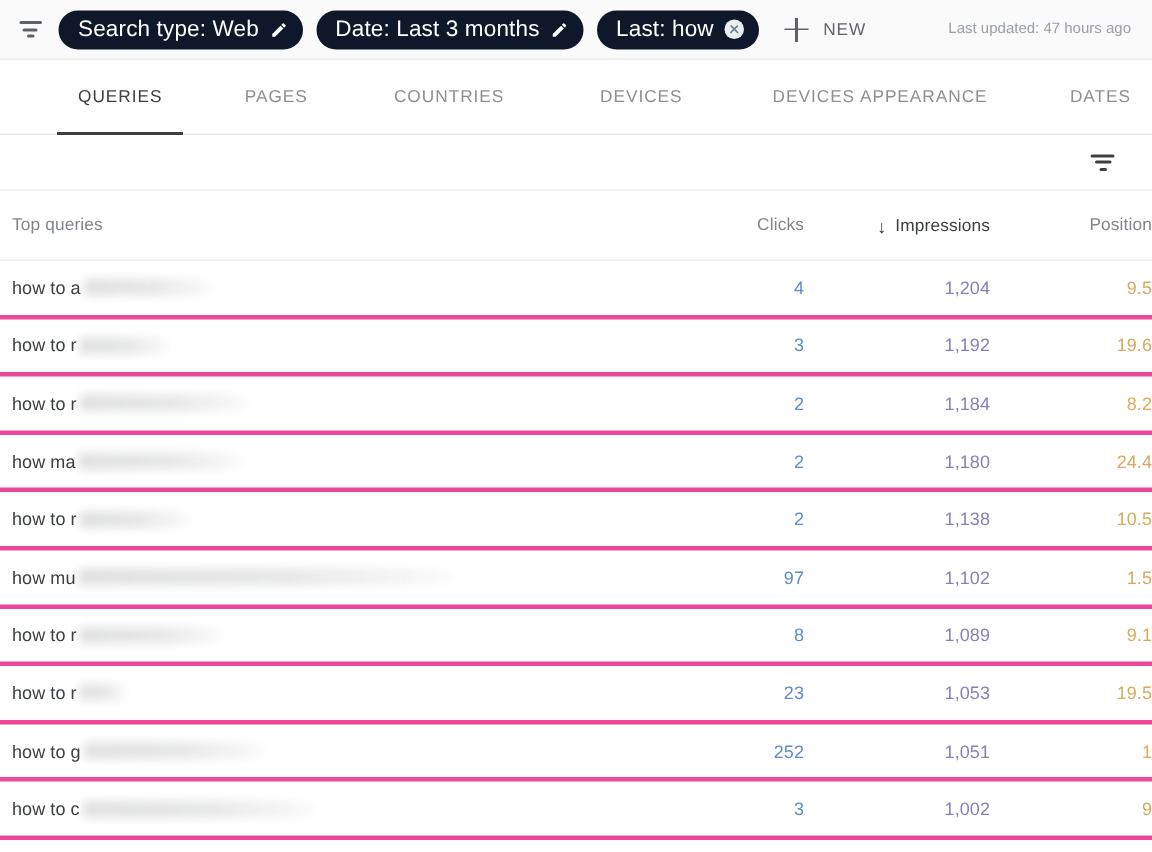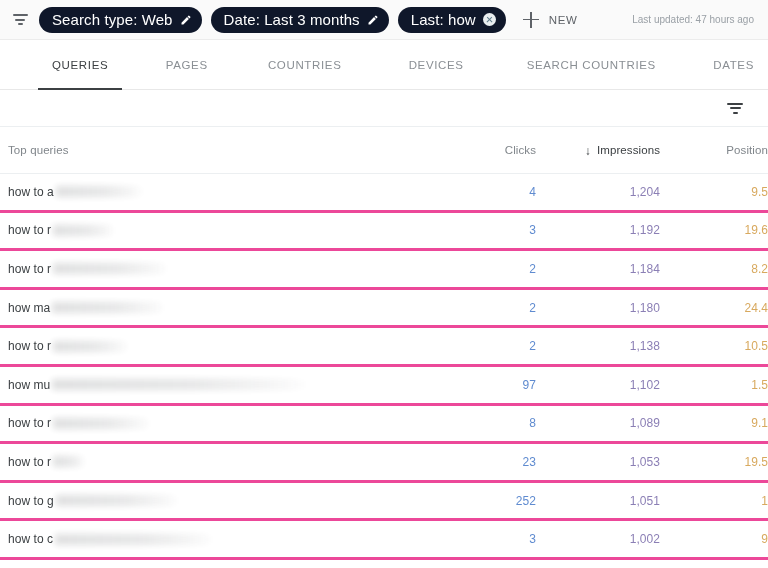--- a/index.html
+++ b/index.html
@@ -294,21 +294,21 @@
     <div class="tab-gap-2"></div>
     <div class="tab">
       <span>COUNTRIES</span>
     </div>
     <div class="tab-gap-3"></div>
     <div class="tab">
       <span>DEVICES</span>
     </div>
     <div class="tab-gap-4"></div>
     <div class="tab">
-      <span>SEARCH COUNTRIES</span>
+      <span>DEVICES APPEARANCE</span>
     </div>
     <div class="tab-gap-5"></div>
     <div class="tab">
       <span>DATES</span>
     </div>
   </div>
 
   <div class="table-toolbar">
     <div class="toolbar-filter">
       <i></i>

